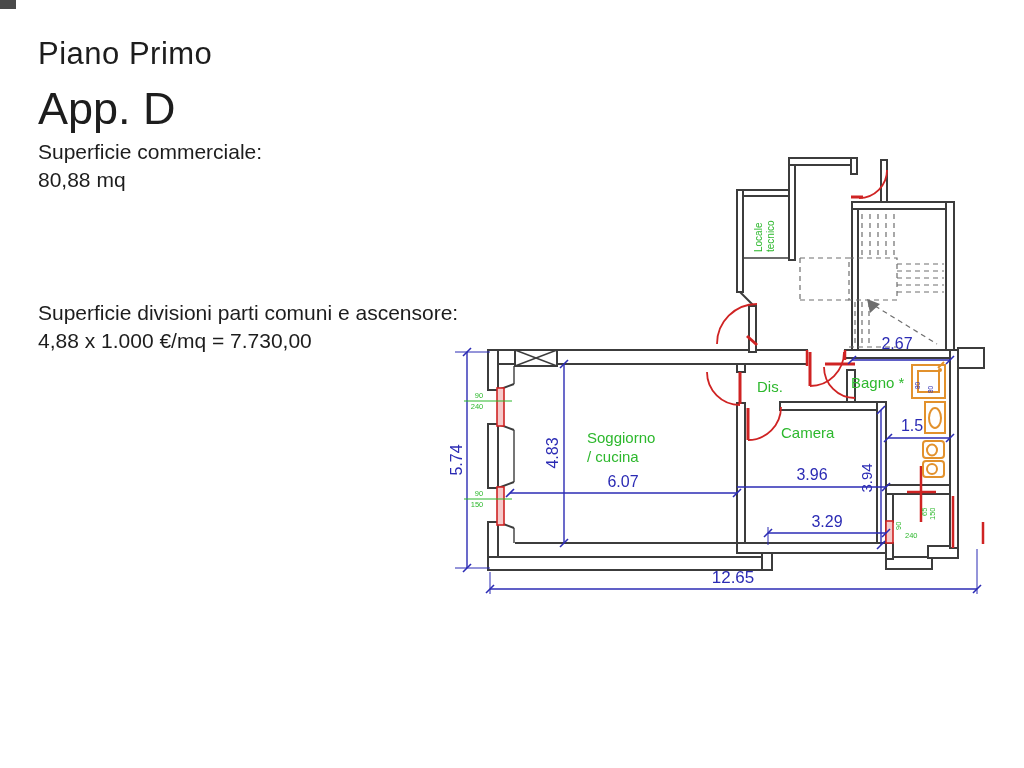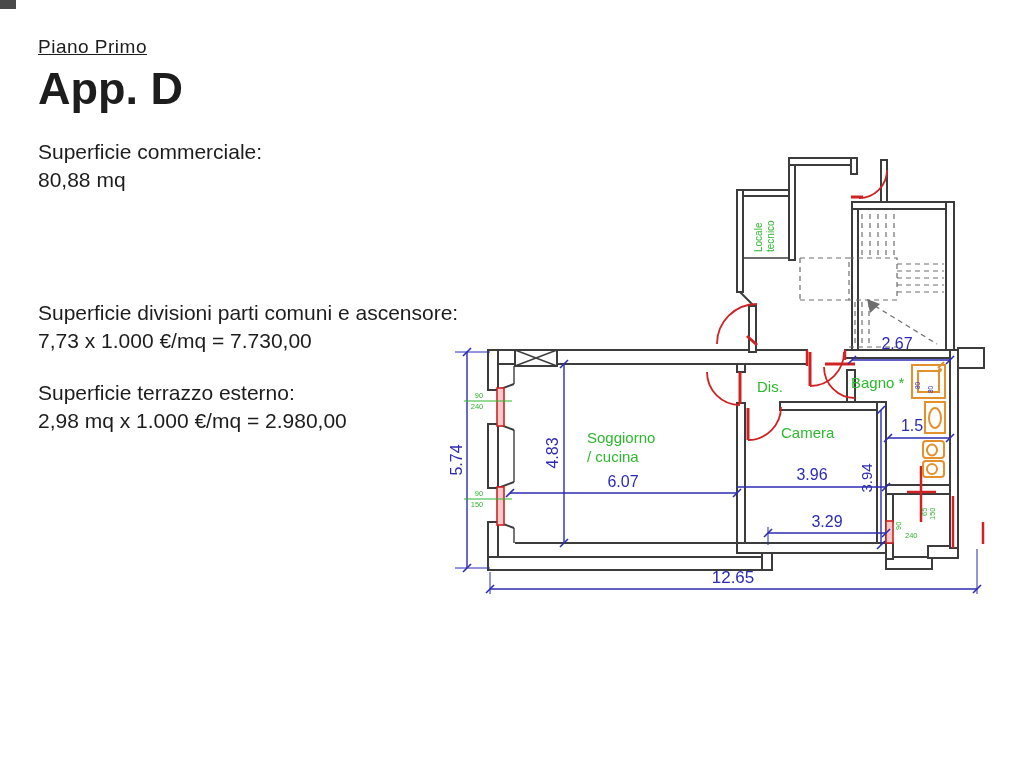--- a/index.html
+++ b/index.html
@@ -1,21 +1,21 @@
 <!DOCTYPE html>
 <html><head>
 <meta charset="utf-8">
 <style>
   html,body{margin:0;padding:0;background:#ffffff;}
   .canvas{position:relative;width:1024px;height:768px;background:#ffffff;overflow:hidden;
           font-family:"Liberation Sans", sans-serif;color:#1d1d1d;}
   .corner-artifact{position:absolute;left:0;top:0;width:16px;height:9px;background:#4a4a4a;}
   .info{position:absolute;left:38px;top:36px;width:430px;}
-  .info h1{margin:0;font-size:19px;font-weight:400;letter-spacing:.5px;text-decoration:underline;}
-  .info h2{margin:5px 0 0 0;font-size:45px;font-weight:700;}
+  .info h1{margin:0;font-size:31px;font-weight:400;letter-spacing:.5px;}
+  .info h2{margin:11px 0 0 0;font-size:45px;font-weight:400;}
   .block{position:absolute;left:38px;width:460px;font-size:21px;line-height:28px;}
   .b1{top:138px}.b2{top:219px}.b3{top:299px}.b4{top:379px}.b5{top:464px}
   svg.plan{position:absolute;left:0;top:0;width:1024px;height:768px;}
   svg text{font-family:"Liberation Sans", sans-serif;}
   .wall{fill:#ffffff;stroke:#3c3c3c;stroke-width:2;}
   .wline{stroke:#3c3c3c;stroke-width:2;fill:none;}
   .thin{stroke:#3c3c3c;stroke-width:1.4;fill:none;}
   .dash{stroke:#6e6e6e;stroke-width:1.2;fill:none;stroke-dasharray:5 4;}
   .door{stroke:#cf2323;stroke-width:1.8;fill:none;}
   .leaf{stroke:#cf2323;stroke-width:3;fill:none;}
@@ -44,25 +44,21 @@
   </div>
 
   <div class="block b1">
     <div>Superficie commerciale:</div>
     <div>80,88 mq</div>
   </div>
   <div class="block b2">
   </div>
   <div class="block b3">
     <div>Superficie divisioni parti comuni e ascensore:</div>
-    <div>7,73 x 1.000 €/mq = 7.730,00</div>
-  </div>
-  <div class="block b4">
-    <div>Superficie terrazzo esterno:</div>
-    <div>2,98 mq x 1.000 €/mq = 2.980,00</div>
+    <div>4,88 x 1.000 €/mq = 7.730,00</div>
   </div>
 
   <svg class="plan" viewBox="0 0 1024 768">
 
     <g>
 
       <rect class="wall" x="488" y="350" width="319" height="14"></rect>
       <rect class="wall" x="845" y="350" width="105" height="8"></rect>
 
       <g>

